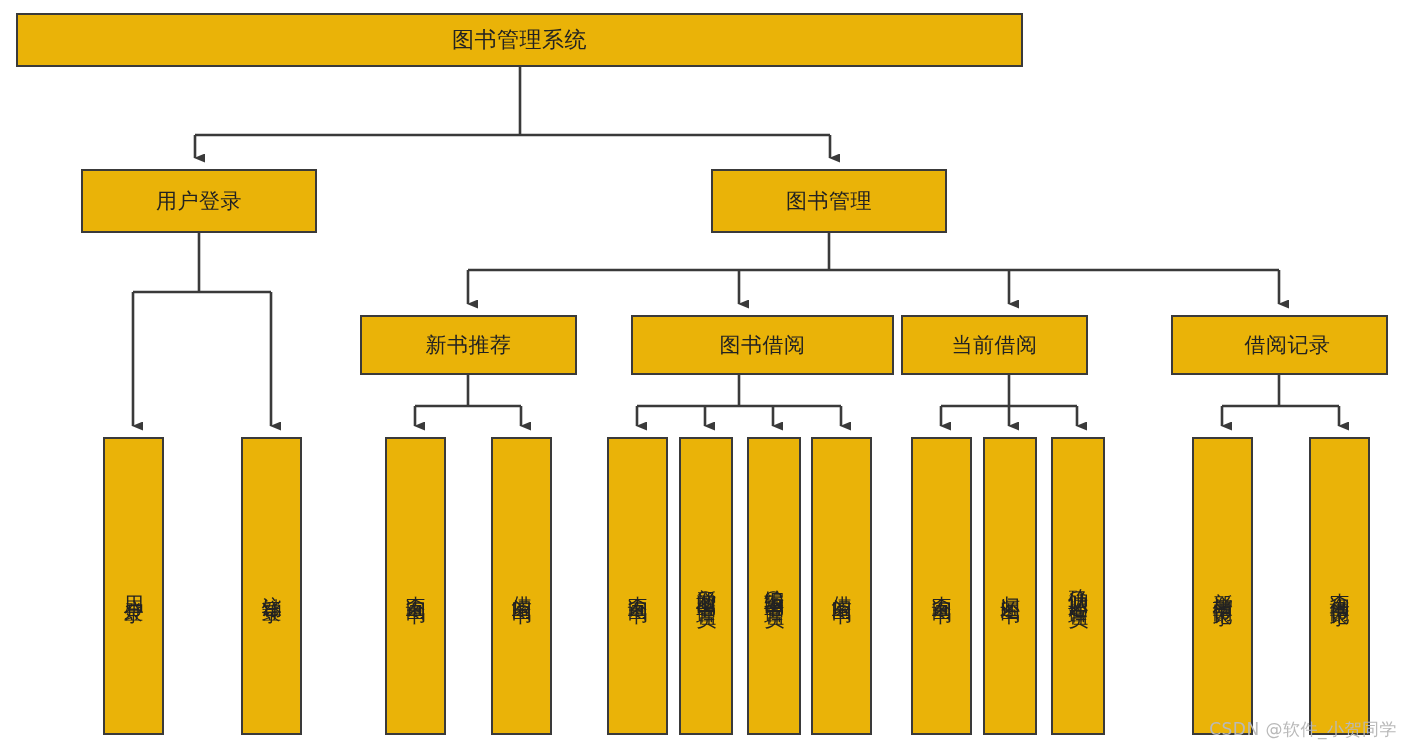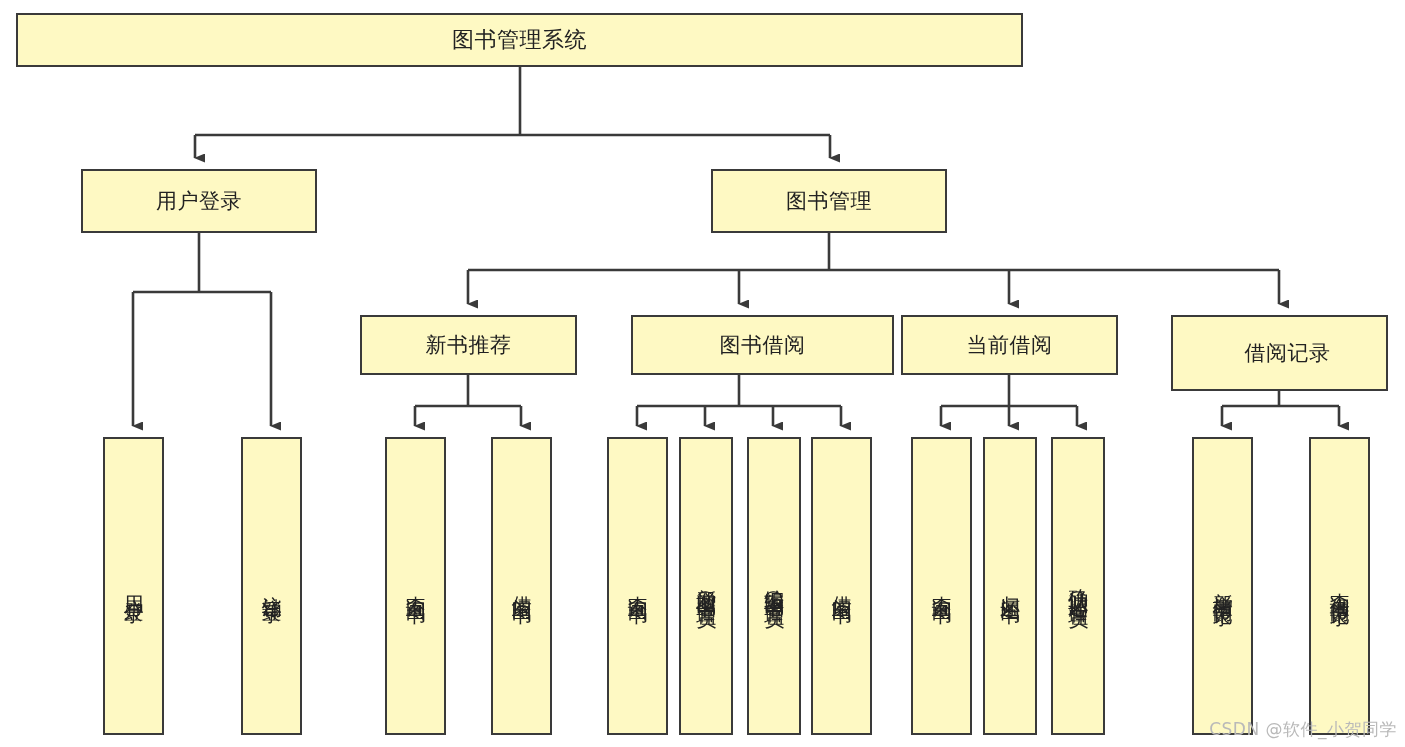--- a/index.html
+++ b/index.html
@@ -23,21 +23,21 @@
     left: 0;
     top: 0;
     width: 1405px;
     height: 747px;
     pointer-events: none;
   }
   .node {
     position: absolute;
     box-sizing: border-box;
     border: 2.5px solid #3a3a3a;
-    background: #fef9c3;
+    background: #eab308;
     display: flex;
     align-items: center;
     justify-content: center;
     color: #1b1b1b;
   }
   .node-label {
     font-size: 21px;
     line-height: 1.28;
     letter-spacing: 0.5px;
     white-space: nowrap;
@@ -128,24 +128,24 @@
   <div class="node" style="left:711px; top:169px; width:236px; height:64px;">
     <span class="node-label">图书管理</span>
   </div>
 
   <div class="node" style="left:360px; top:315px; width:217px; height:60px;">
     <span class="node-label">新书推荐</span>
   </div>
   <div class="node" style="left:631px; top:315px; width:263px; height:60px;">
     <span class="node-label">图书借阅</span>
   </div>
-  <div class="node" style="left:901px; top:315px; width:217px; height:60px;">
+  <div class="node" style="left:901px; top:315px; width:187px; height:60px;">
     <span class="node-label">当前借阅</span>
   </div>
-  <div class="node" style="left:1171px; top:315px; width:217px; height:76px;padding-left:16px;">
+  <div class="node" style="left:1171px; top:315px; width:217px; height:60px;padding-left:16px;">
     <span class="node-label">借阅记录</span>
   </div>
 
   <div class="node leaf" style="left:103px; top:437px; width:61px; height:298px;">
     <span class="node-label">用户登录</span>
   </div>
   <div class="node leaf" style="left:241px; top:437px; width:61px; height:298px;">
     <span class="node-label">注销登录</span>
   </div>
 

